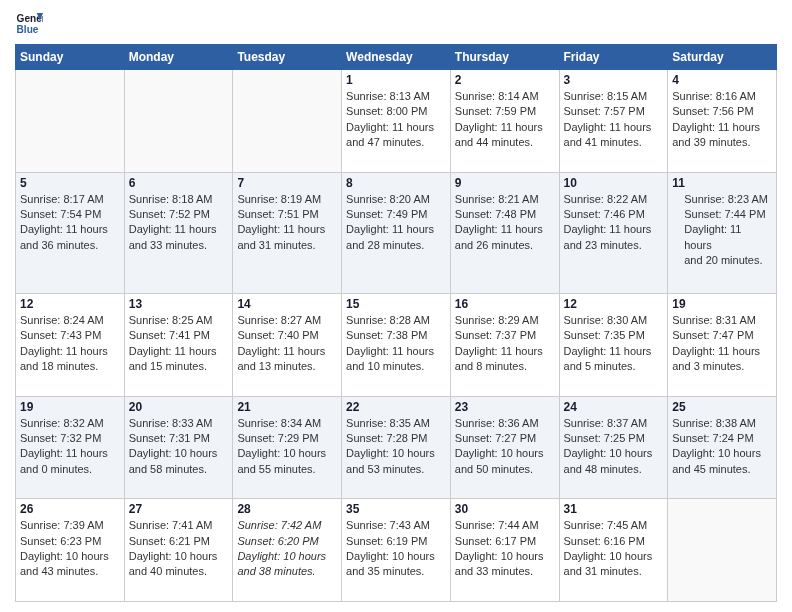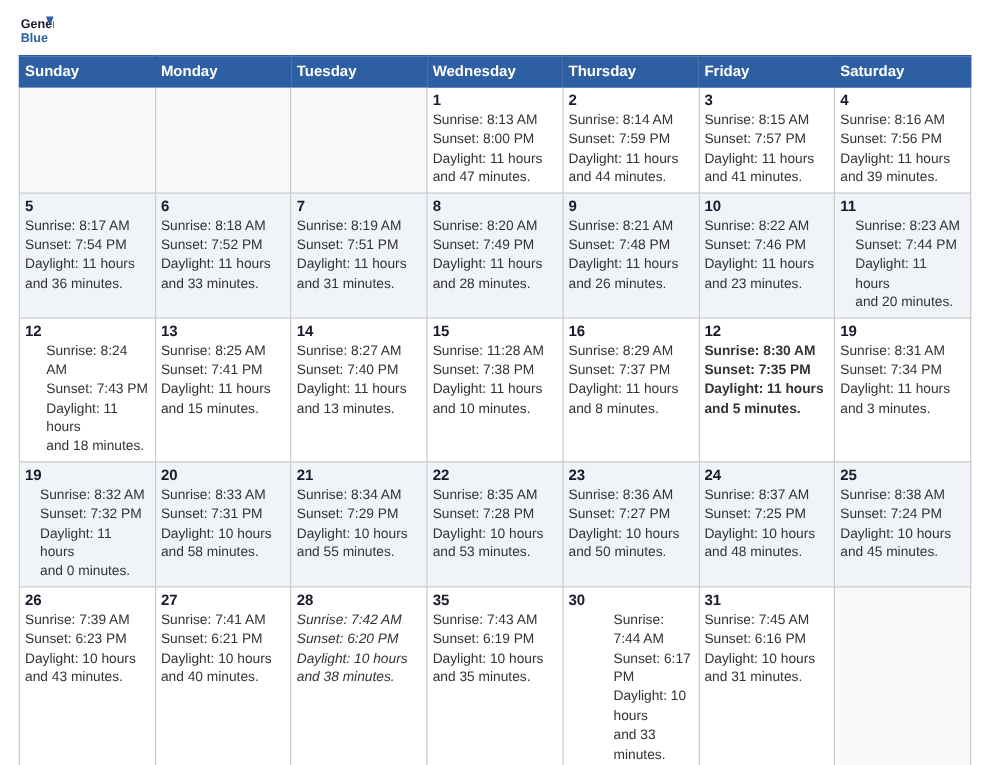--- a/index.html
+++ b/index.html
@@ -208,72 +208,72 @@
             <span class="day-number">11</span>
             <div class="cell-text" style="white-space: pre-line; margin-left: 12px;">Sunrise: 8:23 AM
 Sunset: 7:44 PM
 Daylight: 11 hours
 and 20 minutes.</div>
           </td>
         </tr>
         <tr>
           <td>
             <span class="day-number">12</span>
-            <div class="cell-text" style="white-space: pre-line; margin-left: 17px;">Sunrise: 8:24 AM
+            <div class="cell-text" style="white-space: pre-line;">Sunrise: 8:24 AM
 Sunset: 7:43 PM
 Daylight: 11 hours
 and 18 minutes.</div>
           </td>
           <td>
             <span class="day-number">13</span>
             <div class="cell-text" style="white-space: pre-line;">Sunrise: 8:25 AM
 Sunset: 7:41 PM
 Daylight: 11 hours
 and 15 minutes.</div>
           </td>
           <td>
             <span class="day-number">14</span>
             <div class="cell-text" style="white-space: pre-line;">Sunrise: 8:27 AM
 Sunset: 7:40 PM
 Daylight: 11 hours
 and 13 minutes.</div>
           </td>
           <td>
             <span class="day-number">15</span>
-            <div class="cell-text" style="white-space: pre-line;">Sunrise: 11:28 AM
+            <div class="cell-text" style="white-space: pre-line;">Sunrise: 8:28 AM
 Sunset: 7:38 PM
 Daylight: 11 hours
 and 10 minutes.</div>
           </td>
           <td>
             <span class="day-number">16</span>
             <div class="cell-text" style="white-space: pre-line;">Sunrise: 8:29 AM
 Sunset: 7:37 PM
 Daylight: 11 hours
 and 8 minutes.</div>
           </td>
           <td>
             <span class="day-number">12</span>
-            <div class="cell-text" style="white-space: pre-line; font-weight: bold;">Sunrise: 8:30 AM
+            <div class="cell-text" style="white-space: pre-line;">Sunrise: 8:30 AM
 Sunset: 7:35 PM
 Daylight: 11 hours
 and 5 minutes.</div>
           </td>
           <td>
             <span class="day-number">19</span>
             <div class="cell-text" style="white-space: pre-line;">Sunrise: 8:31 AM
-Sunset: 7:34 PM
+Sunset: 7:47 PM
 Daylight: 11 hours
 and 3 minutes.</div>
           </td>
         </tr>
         <tr class="row-shaded">
           <td>
             <span class="day-number">19</span>
-            <div class="cell-text" style="white-space: pre-line; margin-left: 12px;">Sunrise: 8:32 AM
+            <div class="cell-text" style="white-space: pre-line;">Sunrise: 8:32 AM
 Sunset: 7:32 PM
 Daylight: 11 hours
 and 0 minutes.</div>
           </td>
           <td>
             <span class="day-number">20</span>
             <div class="cell-text" style="white-space: pre-line;">Sunrise: 8:33 AM
 Sunset: 7:31 PM
 Daylight: 10 hours
 and 58 minutes.</div>
@@ -338,21 +338,21 @@
           </td>
           <td>
             <span class="day-number">35</span>
             <div class="cell-text" style="white-space: pre-line;">Sunrise: 7:43 AM
 Sunset: 6:19 PM
 Daylight: 10 hours
 and 35 minutes.</div>
           </td>
           <td>
             <span class="day-number">30</span>
-            <div class="cell-text" style="white-space: pre-line; margin-left: 36px;">Sunrise: 7:44 AM
+            <div class="cell-text" style="white-space: pre-line;">Sunrise: 7:44 AM
 Sunset: 6:17 PM
 Daylight: 10 hours
 and 33 minutes.</div>
           </td>
           <td>
             <span class="day-number">31</span>
             <div class="cell-text" style="white-space: pre-line;">Sunrise: 7:45 AM
 Sunset: 6:16 PM
 Daylight: 10 hours
 and 31 minutes.</div>

